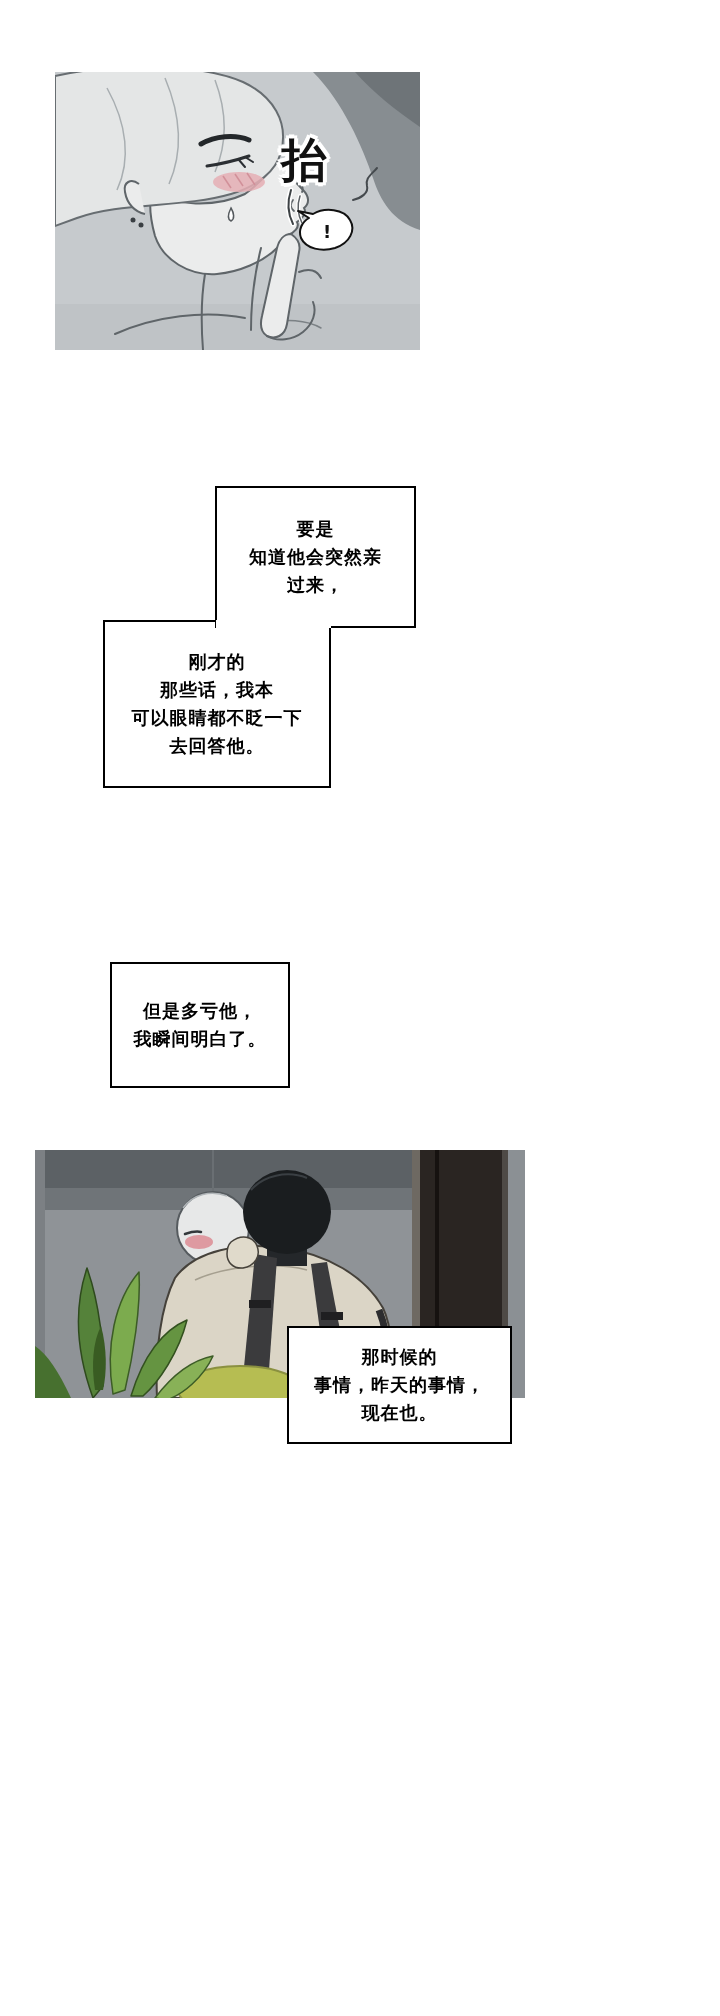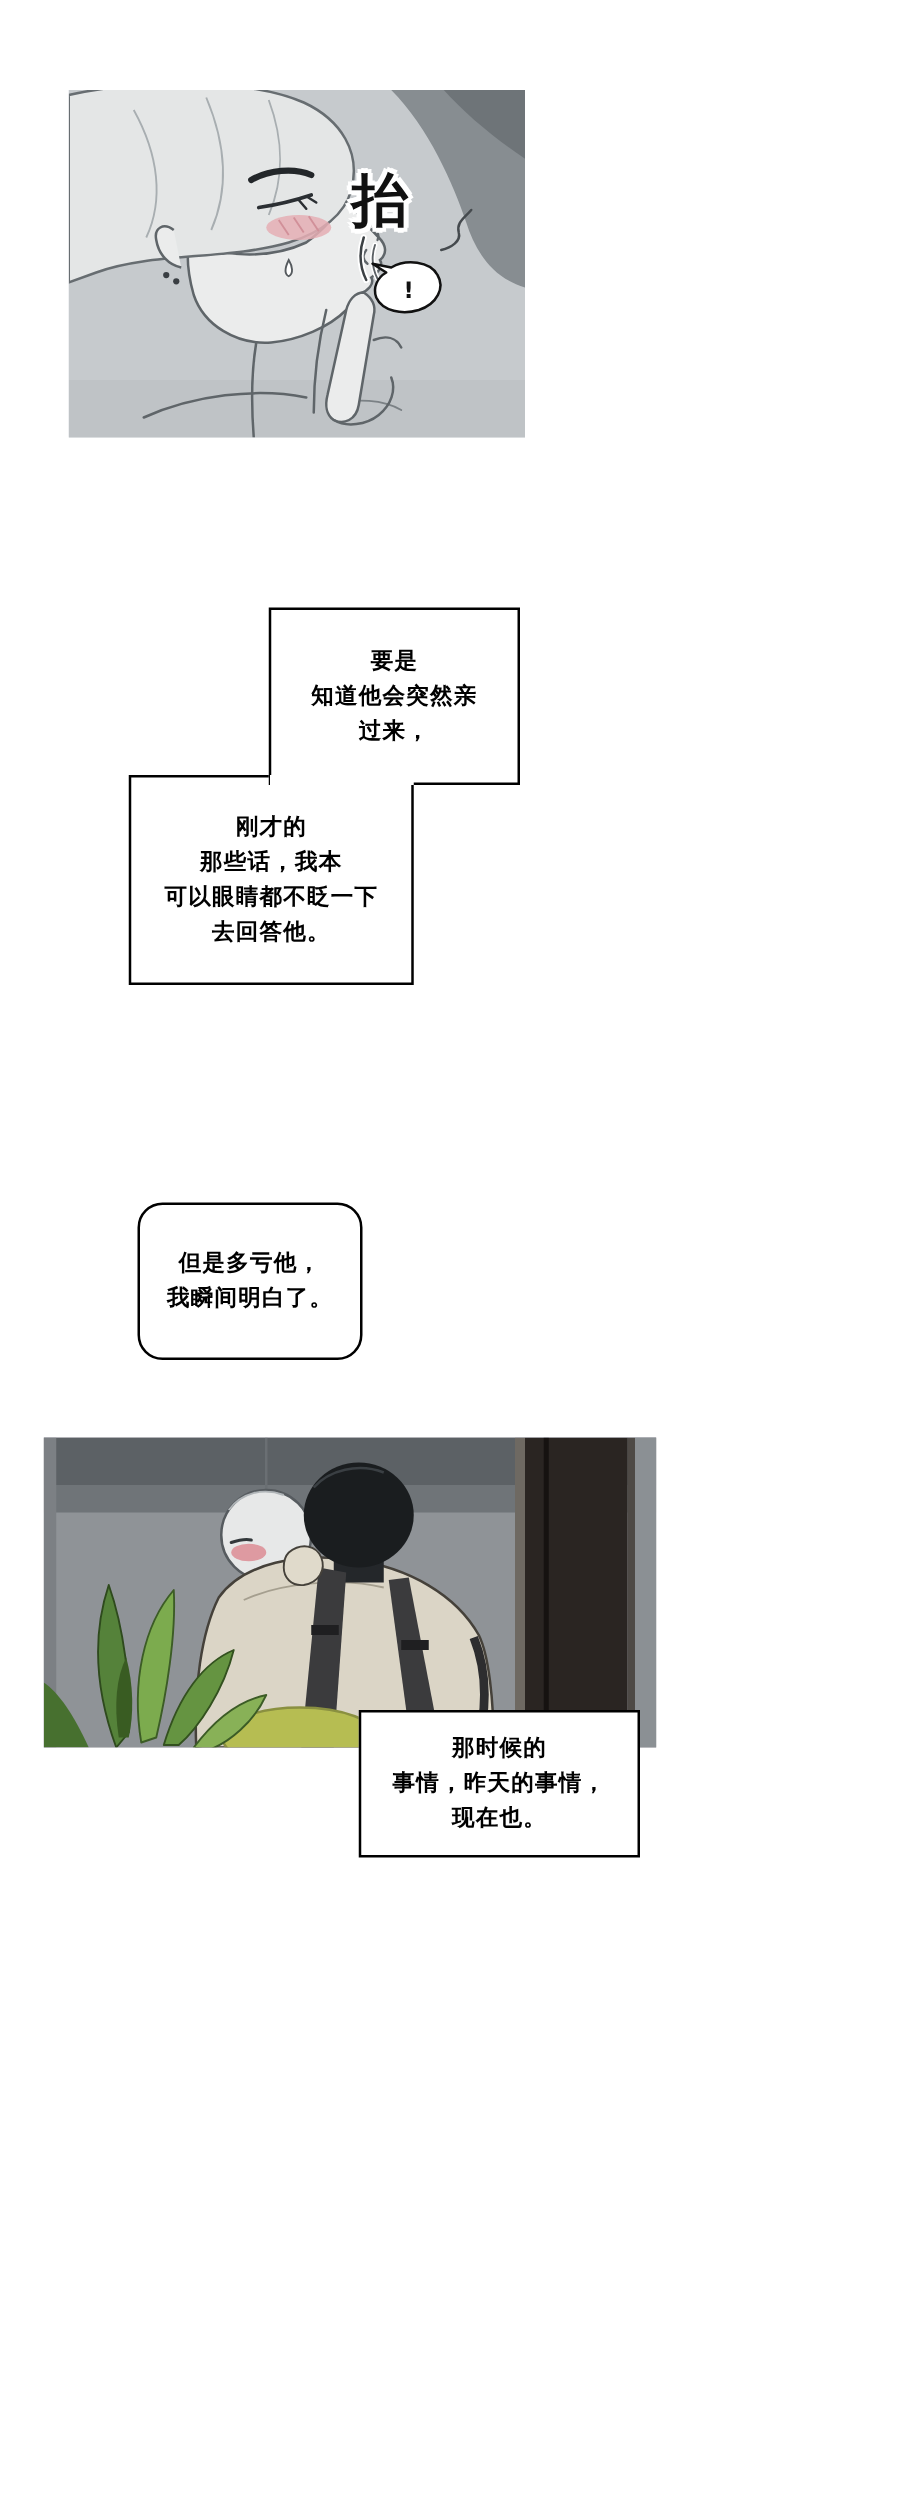--- a/index.html
+++ b/index.html
@@ -47,22 +47,22 @@
     text-align: center;
     white-space: pre-line;
     font-size: 18px;
     font-weight: 600;
     line-height: 1.55;
     letter-spacing: 1px;
     z-index: 2;
   }
   .caption-1 { left: 215px; top: 486px;  width: 201px; height: 142px; }
   .caption-2 { left: 103px; top: 620px;  width: 228px; height: 168px; }
-  .caption-3 { left: 110px; top: 962px;  width: 180px; height: 126px; border-radius: 20px; }
-  .caption-4 { left: 287px; top: 1368px; width: 225px; height: 118px; z-index: 5; }
+  .caption-3 { left: 110px; top: 962px;  width: 180px; height: 126px; }
+  .caption-4 { left: 287px; top: 1326px; width: 225px; height: 118px; z-index: 5; }
   .caption-join-patch {
     position: absolute;
     left: 216px; top: 620px; width: 115px; height: 8px;
     background: #ffffff;
     z-index: 3;
   }
 </style>
 </head>
 <body>
 

